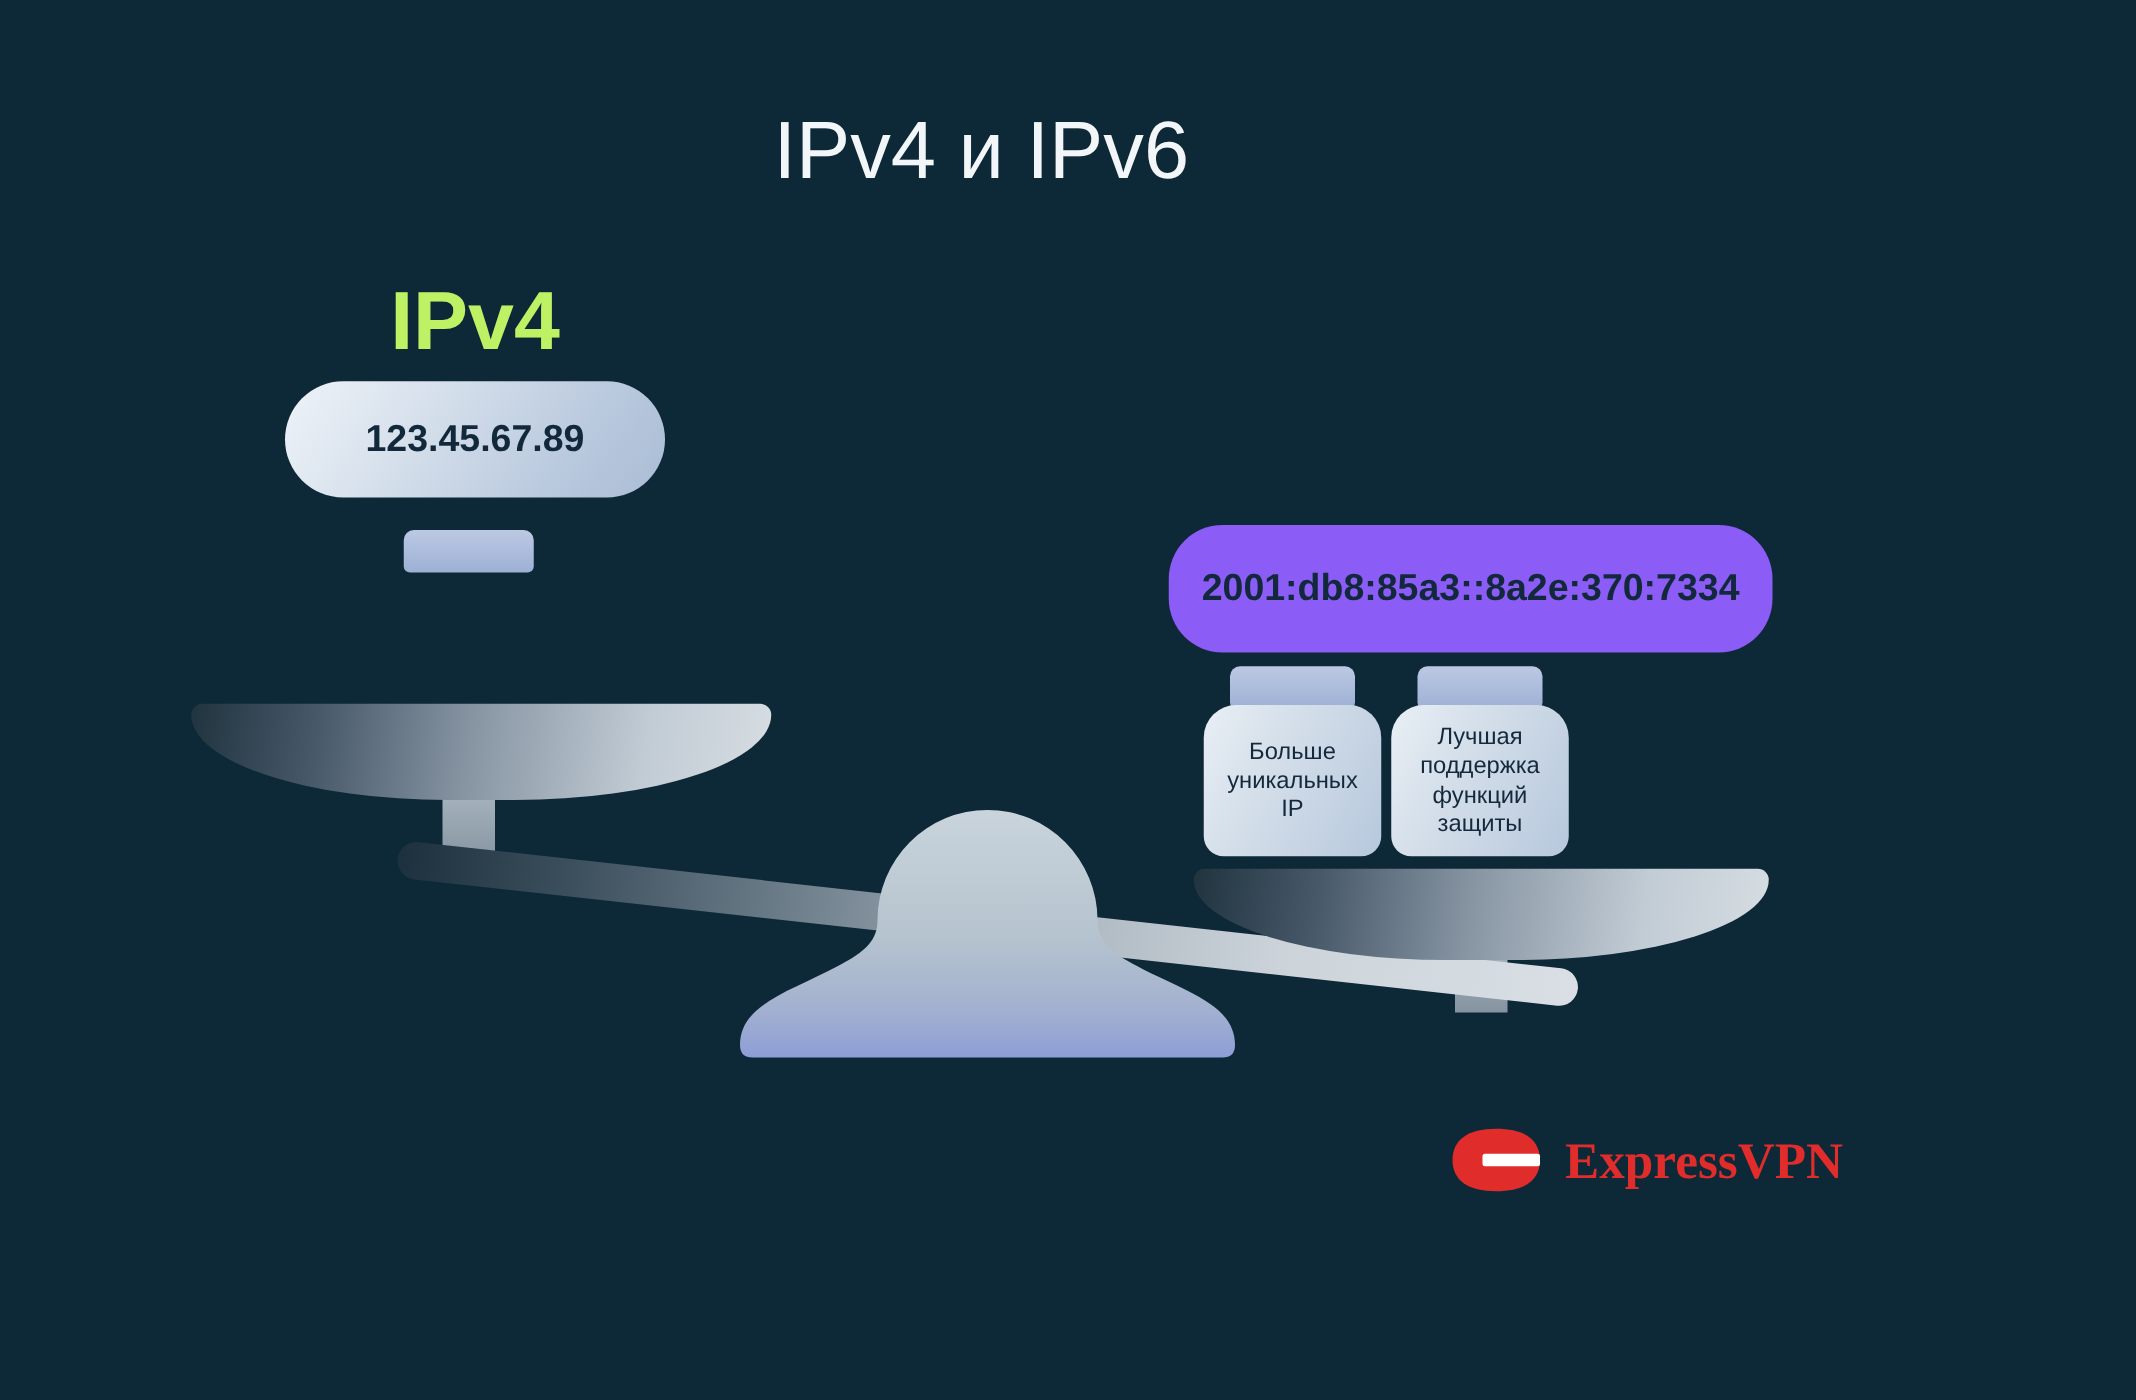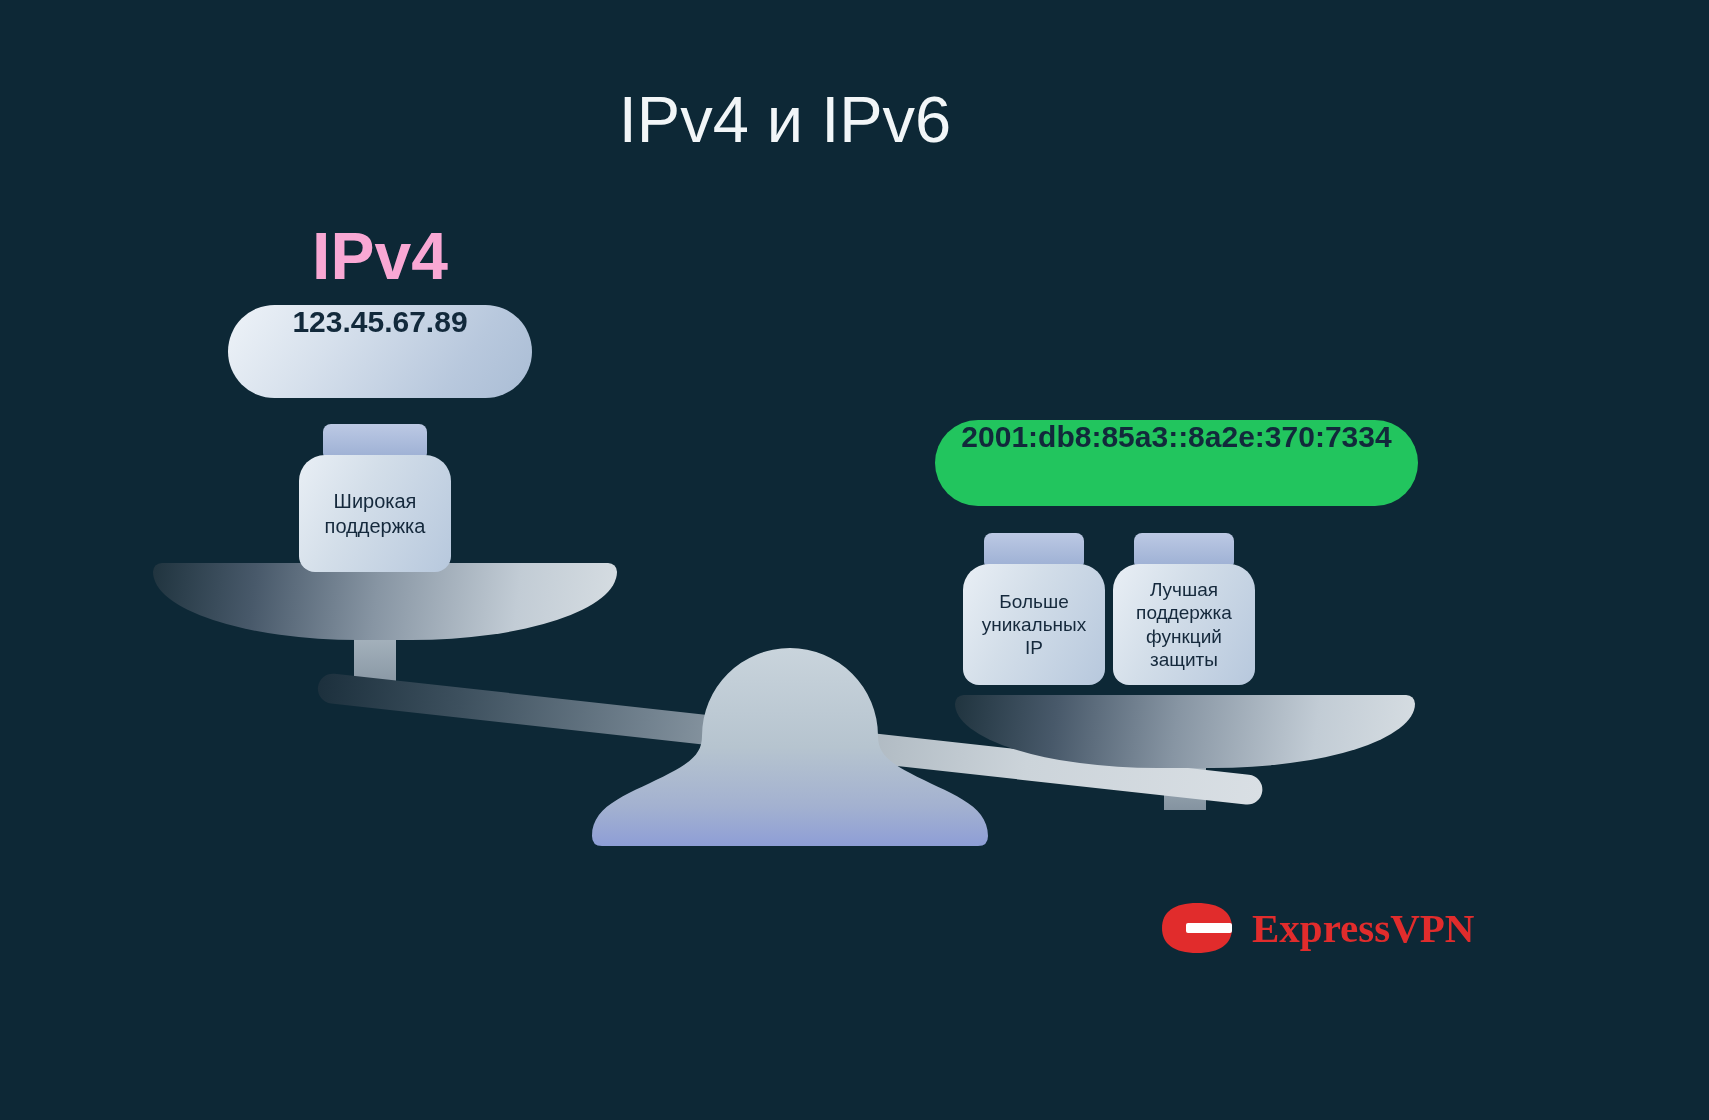--- a/index.html
+++ b/index.html
@@ -7,35 +7,35 @@
   .canvas {
     position:relative; width:1709px; height:1120px; background:#0d2836;
     overflow:hidden; font-family:"Liberation Sans","DejaVu Sans",sans-serif;
   }
 
   .title {
     position:absolute; left:785px; top:82px; transform:translateX(-50%);
     font-size:65px; font-weight:400; color:#f2f6f8; white-space:nowrap;
   }
 
-  .heading { position:absolute; text-align:center; font-weight:700; color:#f9a8d4; font-size:66px; }
+  .heading { position:absolute; text-align:center; font-weight:700; color:#bef264; font-size:66px; }
   .heading-left  { left:228px; width:304px; top:218px; }
   .heading-right { left:935px; width:483px; top:332px; }
 
   .pill {
-    position:absolute; display:flex; align-items:flex-start; justify-content:center;
+    position:absolute; display:flex; align-items:center; justify-content:center;
     font-weight:700; color:#12293b; white-space:nowrap;
   }
   .pill-left {
     left:228px; top:305px; width:304px; height:93px; border-radius:47px; font-size:30px;
     background:linear-gradient(125deg,#eef3f8 0%,#d6e0ec 35%,#b8c8dd 75%,#aabdd5 100%);
   }
   .pill-right {
-    left:935px; top:420px; width:483px; height:86px; border-radius:43px; font-size:30px;
-    background:#22c55e;
+    left:935px; top:420px; width:483px; height:102px; border-radius:43px; font-size:30px;
+    background:#8b5cf6;
   }
 
   
   .stem { position:absolute; width:42px; z-index:1;
     background:linear-gradient(180deg,#aab7c1 0%,#8493a0 100%); }
   .stem-left  { left:354px; top:628px; height:64px; }
   .stem-right { left:1164px; top:756px; height:54px; }
 
   .beam {
     position:absolute; left:318px; top:672px; width:950px; height:30px; border-radius:16px; z-index:2;
@@ -118,23 +118,20 @@
              Q 413 201 403 201
              Z" fill="url(#gradFulcrum)"></path>
   </svg>
 
   <div class="heading heading-left">IPv4</div>
   <div class="pill pill-left">
     <span>123.45.67.89</span>
   </div>
   <div class="jar jar-left">
     <div class="jar-cap"></div>
-    <div class="jar-body">
-      <span class="jar-label">Широкая поддержка</span>
-    </div>
   </div>
 
   <div class="pill pill-right">
     <span>2001:db8:85a3::8a2e:370:7334</span>
   </div>
 
   <div class="jar jar-r jar-r1">
     <div class="jar-cap"></div>
     <div class="jar-body">
       <span class="jar-label">Больше уникальных IP</span>

